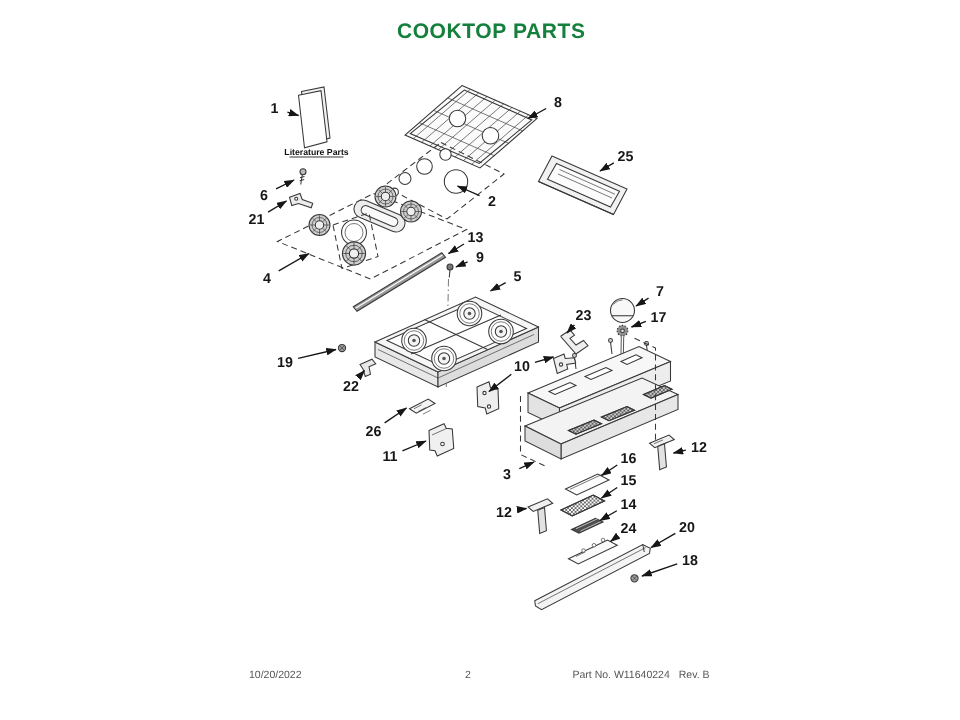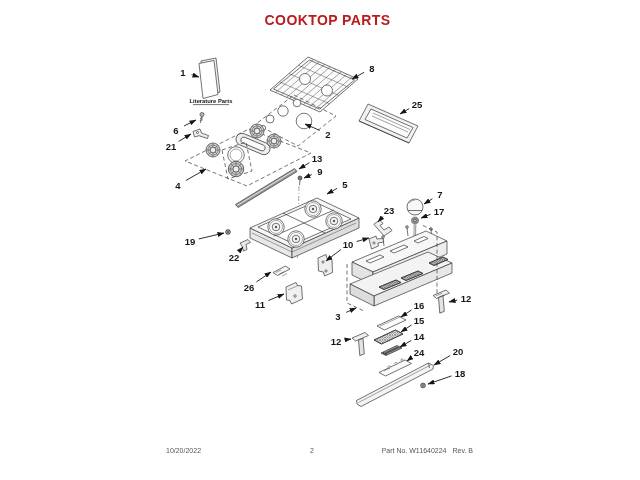--- a/index.html
+++ b/index.html
@@ -1,19 +1,19 @@
 <!DOCTYPE html>
 <html><head>
 <meta charset="utf-8">
 <style>
   html,body{margin:0;padding:0;background:#888;}
   .page{width:640px;height:480px;position:relative;background:#fff;
         font-family:"Liberation Sans",sans-serif;overflow:hidden;margin:0 auto;}
   .title{position:absolute;top:12px;left:0;right:0;text-align:center;
-         font-size:14px;font-weight:bold;letter-spacing:.4px;color:#b91c1c;margin-left:15px;}
+         font-size:14px;font-weight:bold;letter-spacing:.4px;color:#15803d;margin-left:15px;}
   .footer-date{position:absolute;left:166px;top:447px;font-size:7px;color:#555;}
   .footer-page{position:absolute;left:300px;top:447px;width:24px;text-align:center;font-size:7px;color:#555;}
   .footer-part{position:absolute;right:167px;top:447px;font-size:7px;color:#555;}
   .footer-part .rev{margin-left:6px;}
   svg{position:absolute;left:0;top:0;}
   .ln{stroke:#383838;stroke-width:.7;}
   .thin{stroke:#383838;stroke-width:.45;}
   .dsh{stroke-dasharray:4 2.6;}
   .ddot{stroke-dasharray:5 2 1 2;}
   .callout-num{font-family:"Liberation Sans",sans-serif;font-size:9.5px;font-weight:bold;

